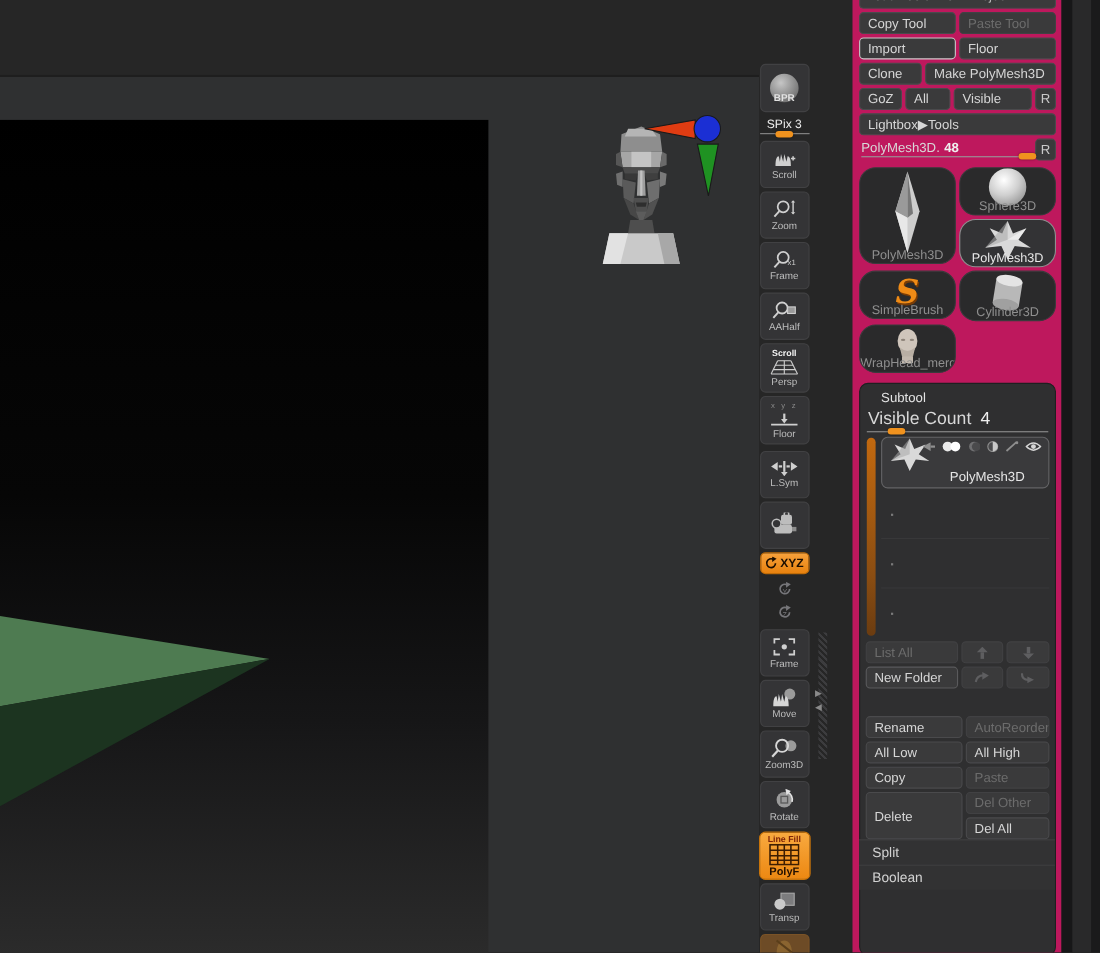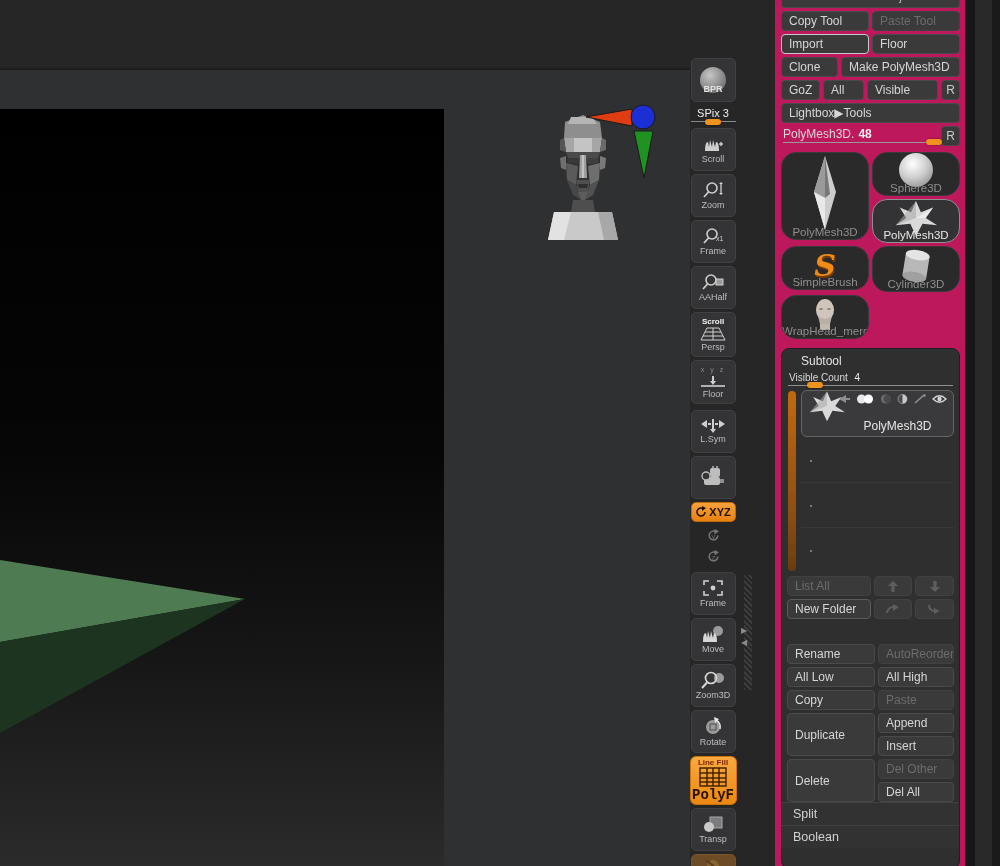--- a/index.html
+++ b/index.html
@@ -30,21 +30,21 @@
   .pill { position:absolute; top:-3px; width:16px; height:6px; border-radius:3px;
     background:#f0921e; box-shadow:0 0 2px #00000088; }
   .orangebtn { background:linear-gradient(#f6a13b,#e8820f); border:1px solid #c06c08;
     color:#1c0e00; font-weight:bold; }
   .tinyrot { color:#6e6e70; font-size:10px; height:21px; display:flex; align-items:center;
     justify-content:center; width:45px; }
   .polyfbtn { width:47px; background:linear-gradient(#f8a93f,#ec8812); border:1px solid #c9740a;
     border-radius:6px; display:flex; flex-direction:column; align-items:center;
     padding:1px 0; margin-bottom:3px; }
   .polyfbtn .t1 { font-size:8px; font-weight:bold; color:#7e2408; }
-  .polyfbtn .t2 { font-size:14px; font-weight:bold; color:#231000;font-family:Liberation Mono, monospace; }
+  .polyfbtn .t2 { font-size:10px; font-weight:bold; color:#231000; }
   .ghostpartial { width:45px; height:21px; border-radius:5px 5px 0 0;
     background:#6d4b26; border:1px solid #7a5327; display:flex; align-items:center; justify-content:center; }
 
   
   .divider { position:absolute; left:744px; top:575px; width:8px; height:115px;
     background:repeating-linear-gradient(45deg,#3c3c3e 0 2px,#262626 2px 4px); }
   .divider .arr { position:absolute; left:-3px; color:#8a8a8a; font-size:8px; line-height:8px; }
 
   
   .panel { position:absolute; left:775px; top:0; width:190px; height:866px;
@@ -78,21 +78,21 @@
   .cylthumb { height:46px; }
   .sphere-big { width:34px; height:34px; border-radius:50%; margin-bottom:8px;
     background:radial-gradient(circle at 40% 32%, #fff, #cfcfcf 45%, #9a9a9a 80%, #868686); }
   .sS { font-family:"DejaVu Serif","Liberation Serif",serif; font-weight:bold; font-style:italic;
     font-size:30px; color:#ef8b16; text-shadow:1px 2px 0 #7a3c05; margin-bottom:6px; }
 
   
   .subpanel { margin-top:9px; border:1px solid #1f1f20; border-radius:8px;
     background:#2f2f30; padding:3px 5px 0; height:521px; }
   .subtitle { color:#e3e3e3; font-size:12px; padding:2px 0 3px 14px; }
-  .vcrow { position:relative; color:#d8d8d8; font-size:10px; padding:1px 2px 5px; }
+  .vcrow { position:relative; color:#d8d8d8; font-size:16px; padding:1px 2px 5px; }
   .vcrow b { color:#efefef; margin-left:4px; font-weight:normal; }
   .vcrow .track { position:absolute; left:1px; right:1px; bottom:2px; height:1px; background:#8f8f8f; }
   .slist { position:relative; height:183px; margin-top:2px; }
   .sscroll { position:absolute; left:1px; top:1px; width:8px; height:180px; border-radius:4px;
     background:linear-gradient(#c2690f,#8a4d12 70%,#6b3c10); }
   .sitem { position:absolute; left:14px; top:0; right:0; height:47px;
     border:1px solid #646466; border-radius:6px; background:#3a3a3c; }
   .sitem .star { position:absolute; left:3px; top:-1px; }
   .sitem .minis { position:absolute; right:6px; top:3px; display:flex; gap:6px; align-items:center; }
   .sitem .silabel { position:absolute; bottom:3px; left:40px; right:0; text-align:center;
@@ -546,27 +546,20 @@
       </div>
       <div class="row">
         <div class="btn w1">All Low</div>
         <div class="btn w2">All High</div>
       </div>
       <div class="row">
         <div class="btn w1">Copy</div>
         <div class="btn w2 dis">Paste</div>
       </div>
       <div class="row">
-        <div class="btn w1 tall">Duplicate</div>
-        <div class="halfcol" style="flex:1">
-          <div class="btn">Append</div>
-          <div class="btn">Insert</div>
-        </div>
-      </div>
-      <div class="row">
         <div class="btn w1 tall">Delete</div>
         <div class="halfcol" style="flex:1">
           <div class="btn dis">Del Other</div>
           <div class="btn">Del All</div>
         </div>
       </div>
 
       <div class="secrow first">Split</div>
       <div class="secrow">Boolean</div>
     </div>

